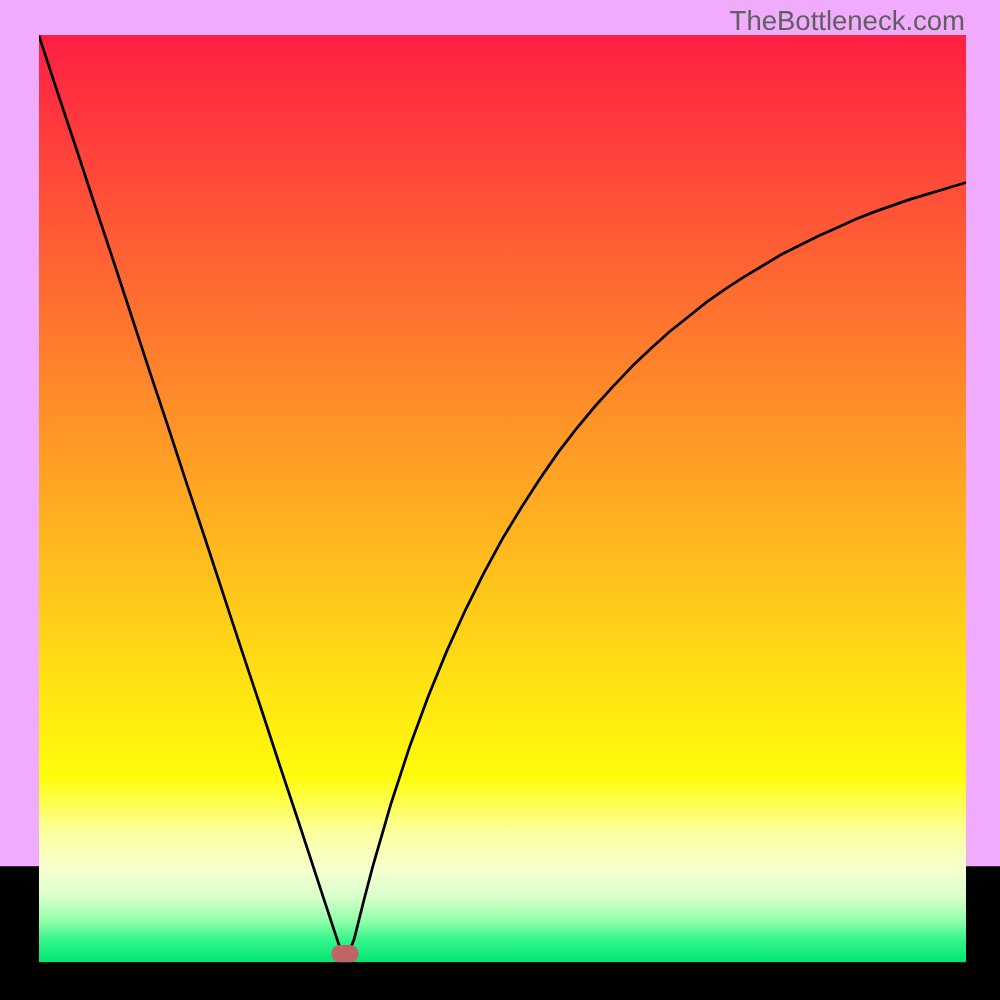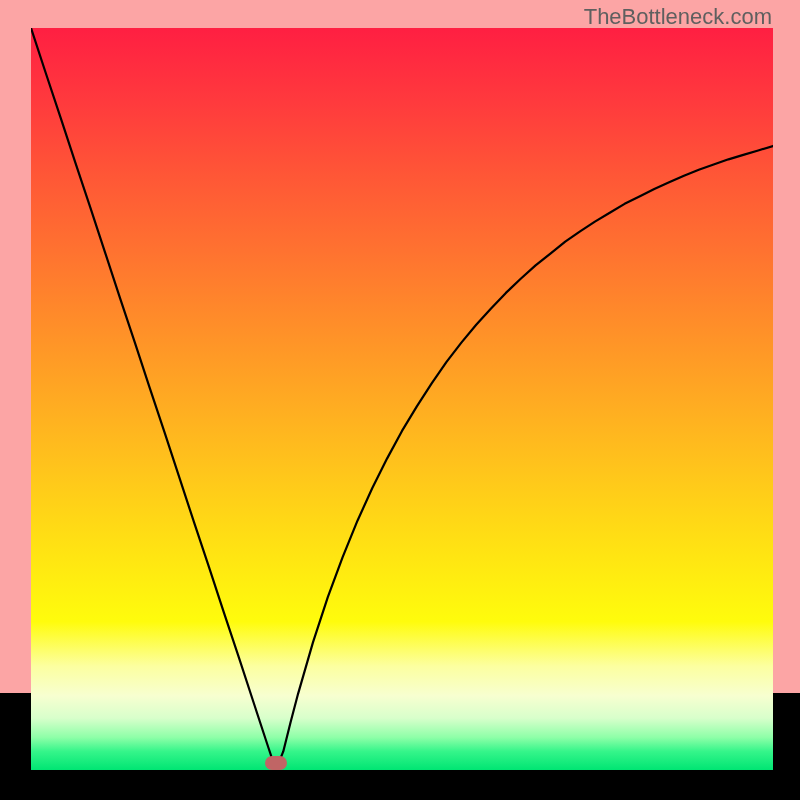--- a/index.html
+++ b/index.html
@@ -2,21 +2,21 @@
 <html><head>
 <meta charset="utf-8">
 <style>
   * { margin: 0; padding: 0; box-sizing: border-box; }
   html, body { width: 800px; height: 800px; overflow: hidden; }
   body { background: #000; position: relative; font-family: Arial, sans-serif; }
   .outer-frame {
     position: absolute;
     left: 0; top: 0;
     width: 800px; height: 693px;
-    background: #fca5a5;
+    background: #f0abfc;
     text-align: right;
   }
   .plot-area {
     position: absolute;
     left: 31px;
     top: 28px;
     width: 742px;
     height: 742px;
     overflow: hidden;
   }

